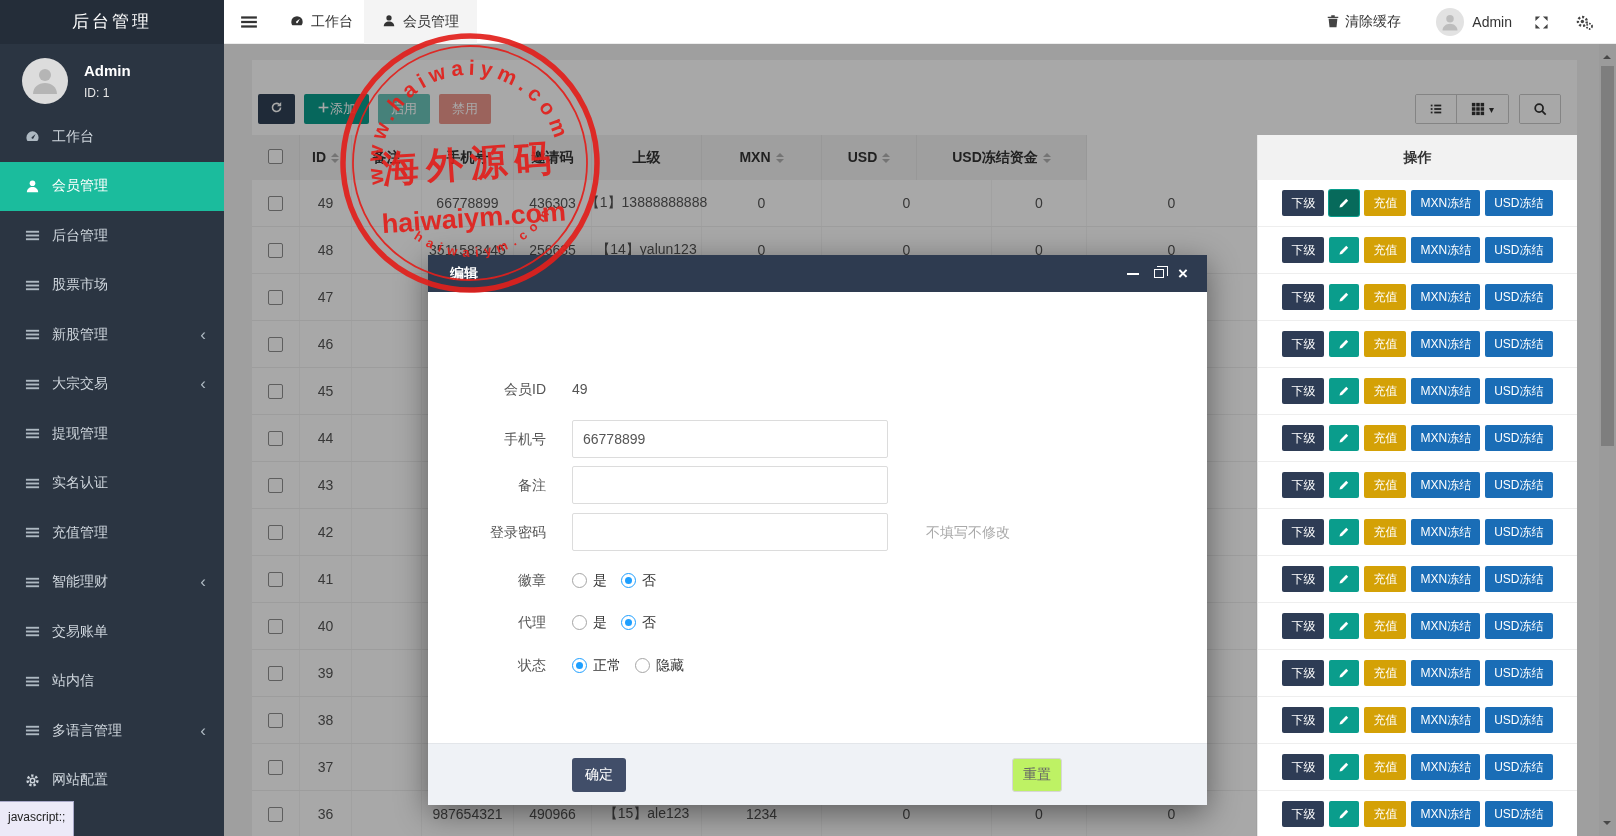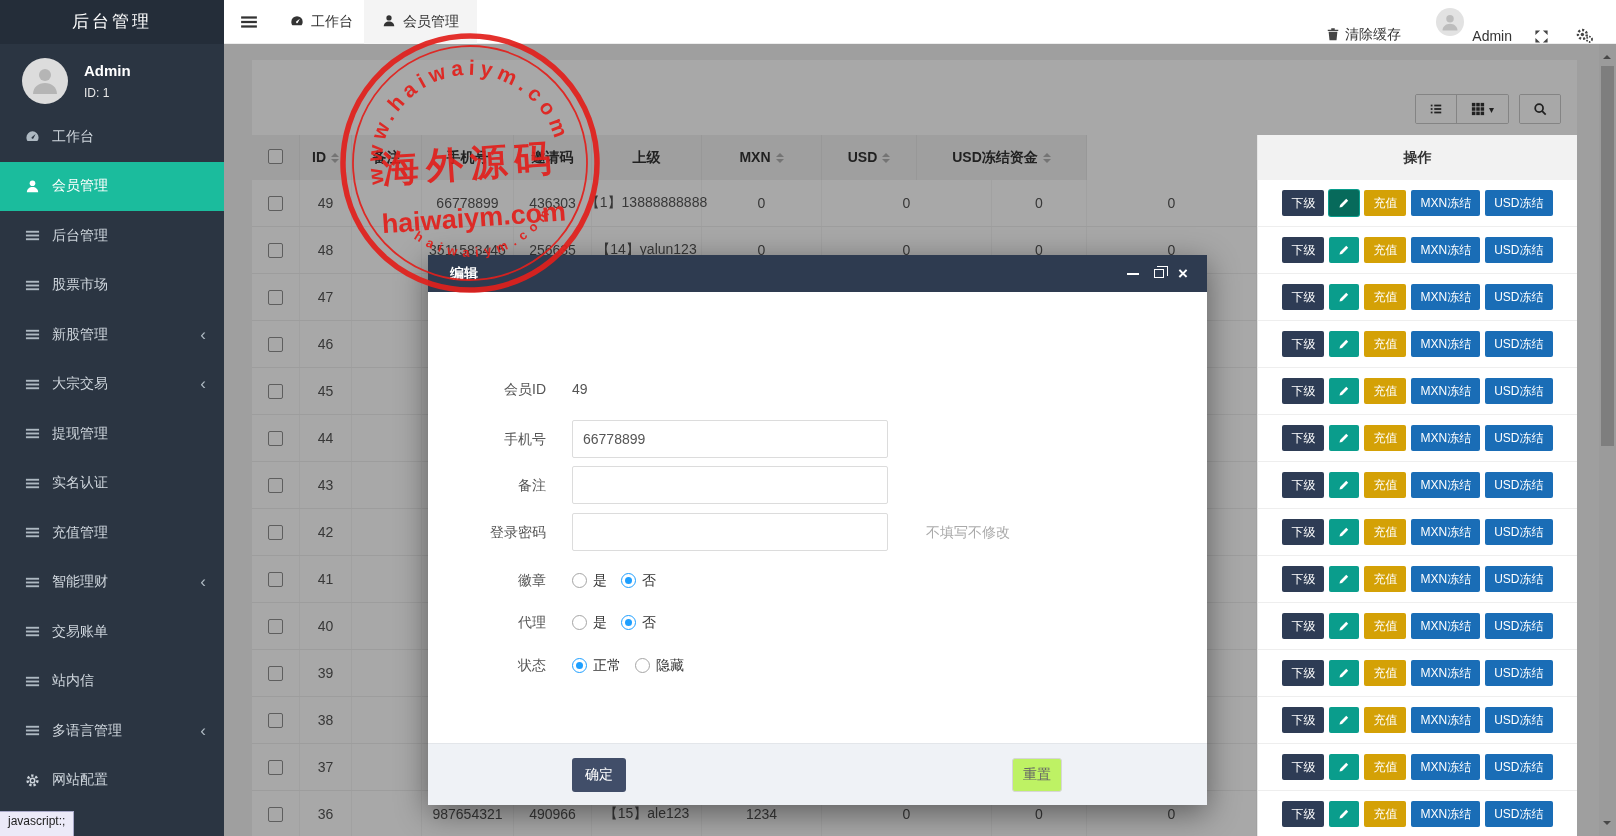--- a/index.html
+++ b/index.html
@@ -19,21 +19,21 @@
   .mi.active{background:#1bbc9d;color:#fff}
   .mi.active svg{fill:#fff}
   .chev{position:absolute;right:18px;font-size:17px;color:#aeb9c2;line-height:14px}
   
   #navbar{position:absolute;left:224px;top:0;width:1392px;height:44px;background:#fff;border-bottom:1px solid #ededed;z-index:20}
   #hamb{position:absolute;left:16px;top:13px;width:18px;height:18px;color:#333;cursor:pointer}
   #hamb svg{width:18px;height:18px;fill:#333}
   .tab{position:absolute;top:0;height:44px;display:flex;align-items:center;padding:0 18px;font-size:14px;color:#333;cursor:pointer}
   .tab svg{width:14px;height:14px;fill:#333;margin-right:7px}
   .tab.active{background:#f4f4f4}
-  .nav-act{position:absolute;top:0;height:44px;display:flex;align-items:flex-end;font-size:14px;color:#333;cursor:pointer}
+  .nav-act{position:absolute;top:0;height:44px;display:flex;align-items:center;font-size:14px;color:#333;cursor:pointer}
   .nav-act svg{width:14px;height:14px;fill:#444;margin-right:5px}
   #navatar{position:absolute;right:152px;top:8px;width:28px;height:28px;border-radius:50%;background:#e2e2e2;overflow:hidden}
   #navatar svg{position:absolute;left:4px;top:5px;width:20px;height:20px;fill:#bdbdbd}
   
   #content{position:absolute;left:224px;top:44px;width:1392px;height:792px;background:#f2f2f2;overflow:hidden}
   #card{position:absolute;left:28px;top:16px;width:1325px;height:900px;background:#fff}
   #toolbar{position:absolute;left:6px;top:34px;height:30px;display:flex}
   .tbtn{height:30px;border:none;border-radius:2px;color:#fff;font-size:13px;display:inline-flex;align-items:center;justify-content:center;padding:0 13px;margin-right:9px;cursor:pointer}
   .tbtn svg{width:13px;height:13px;fill:#fff}
   .tb-dark{background:#2f4056;padding:0 12px}
@@ -90,21 +90,21 @@
   .radio{width:15px;height:15px;border:1px solid #a5a5a5;border-radius:50%;display:inline-block;vertical-align:-3px;background:#fff;cursor:pointer;position:relative}
   .radio.sel{border:1.5px solid #1E9FFF}
   .radio.sel:after{content:"";position:absolute;left:2.5px;top:2.5px;width:7px;height:7px;background:#1E9FFF;border-radius:50%}
   .rlabel{font-size:14px;color:#333;margin:0 14px 0 6px}
   #mfoot{position:absolute;left:0;right:0;bottom:0;height:62px;background:#eff2f6;border-top:1px solid #e3e6ea}
   #btn-ok{position:absolute;left:144px;top:14px;width:54px;height:34px;background:#414e69;color:#fff;border:none;border-radius:3px;font-size:14px;cursor:pointer}
   #btn-reset{position:absolute;left:584px;top:14px;width:50px;height:34px;background:#bef264;border:1px solid #d6d6d6;border-radius:3px;color:#666;font-size:14px;cursor:pointer}
   
   #stamp{position:absolute;left:320px;top:13px;width:300px;height:300px;z-index:200;pointer-events:none;opacity:.92;transform:rotate(-4deg)}
   
-  #statusbar{position:absolute;left:0;bottom:0;height:25px;line-height:18px;padding:0 8px;background:#eceaf8;border:1px solid #a9a9c9;border-left:none;border-bottom:none;font-size:12px;color:#222;z-index:300}
+  #statusbar{position:absolute;left:0;bottom:0;height:35px;line-height:18px;padding:6px 8px;background:#eceaf8;border:1px solid #a9a9c9;border-left:none;border-bottom:none;font-size:12px;color:#222;z-index:300}
 </style>
 </head>
 <body>
 
 <div id="sidebar">
   <div id="logo">后台管理</div>
   <div id="profile">
     <div id="avatar">
       <svg viewBox="0 0 16 16">
           <circle cx="8" cy="4.5" r="3"></circle>
@@ -303,20 +303,41 @@
     <svg viewBox="0 0 16 16" style="width:17px;height:17px">
         <circle cx="6" cy="7" r="4.2" fill="none" stroke="#444" stroke-width="2.2" stroke-dasharray="2 1.8"></circle>
         <circle cx="6" cy="7" r="1.6" fill="#444"></circle>
         <circle cx="12.6" cy="11.6" r="2.5" fill="none" stroke="#444" stroke-width="1.7" stroke-dasharray="1.5 1.3"></circle>
       </svg>
   </div>
 </div>
 
 <div id="content">
   <div id="card">
+    <div id="toolbar">
+        <button class="tbtn tb-dark">
+          <span class="icon"><svg viewBox="0 0 16 16">
+              <path fill="none" stroke="#fff" stroke-width="2" d="M13 8a5 5 0 1 1-1.7-3.8"></path>
+              <path d="M13.8 1.2v5.2H8.6z"></path>
+            </svg></span>
+        </button>
+        <button class="tbtn tb-teal">
+          <span class="icon"><svg viewBox="0 0 16 16">
+              <rect x="7" y="2" width="2" height="12"></rect>
+              <rect x="2" y="7" width="12" height="2"></rect>
+            </svg></span>
+          <span>添加</span>
+        </button>
+        <button class="tbtn tb-teal-muted">
+          <span>启用</span>
+        </button>
+        <button class="tbtn tb-red-muted">
+          <span>禁用</span>
+        </button>
+      </div>
     <div id="viewbtns">
       <div class="vgroup">
         <div class="vbtn">
             <svg viewBox="0 0 16 16">
               <rect x="2" y="3" width="2" height="2"></rect>
               <rect x="6" y="3" width="8" height="2"></rect>
               <rect x="2" y="7" width="2" height="2"></rect>
               <rect x="6" y="7" width="8" height="2"></rect>
               <rect x="2" y="11" width="2" height="2"></rect>
               <rect x="6" y="11" width="8" height="2"></rect>

